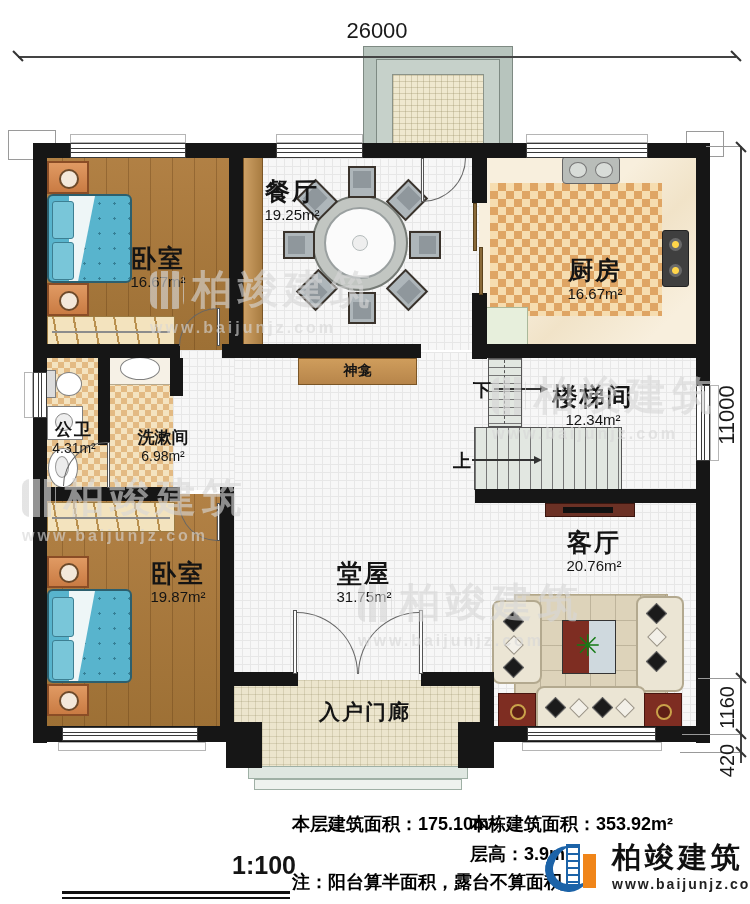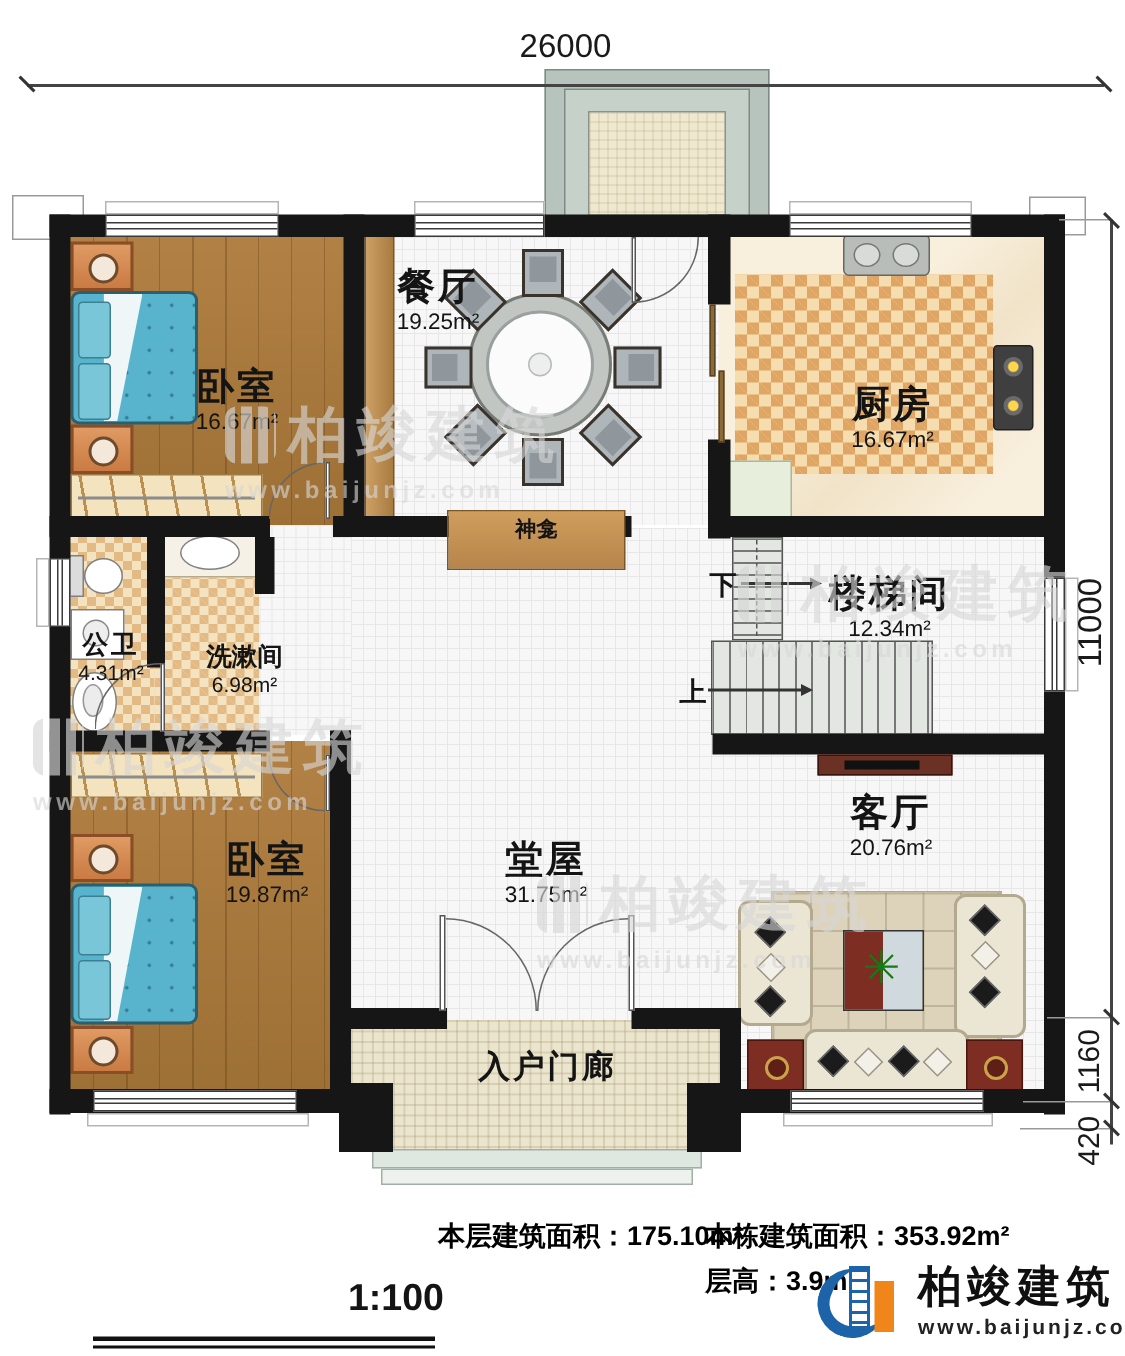--- a/index.html
+++ b/index.html
@@ -220,21 +220,21 @@
   <div class="abs fix" style="left:56px;top:372px;width:26px;height:24px;border-radius:50%"></div>
   <div class="abs fix" style="left:47px;top:406px;width:36px;height:34px">
     <div class="abs" style="left:50%;top:50%;width:18px;height:18px;margin:-10px 0 0 -10px;border-radius:50%;border:1.5px solid #888;background:#eee"></div>
   </div>
   <div class="abs fix" style="left:48px;top:448px;width:30px;height:40px;border-radius:50%">
     <div class="abs" style="left:50%;top:50%;width:14px;height:22px;margin:-12px 0 0 -8px;border-radius:50%;border:1px solid #999;background:#ececec"></div>
   </div>
   <div class="abs" style="left:104px;top:351px;width:72px;height:34px;background:#f6f1e6;border:1px solid #b5a98e;z-index:2"></div>
   <div class="abs fix" style="left:120px;top:357px;width:40px;height:23px;border-radius:50%"></div>
 
-  <div class="abs shrine" style="left:298px;top:340px;width:119px;height:40px"><span>神龛</span></div>
+  <div class="abs shrine" style="left:298px;top:358px;width:119px;height:27px"><span>神龛</span></div>
   <div class="abs tv" style="left:545px;top:503px;width:90px;height:14px">
     <div class="abs" style="left:17px;top:3px;width:50px;height:6px;background:#111"></div>
   </div>
   <div class="abs rug" style="left:514px;top:594px;width:154px;height:138px"></div>
   <div class="abs sofa" style="left:492px;top:600px;width:50px;height:84px"></div>
   <div class="pil-b" style="left:506px;top:614px"></div>
   <div class="pil-w" style="left:507px;top:638px"></div>
   <div class="pil-b" style="left:506px;top:660px"></div>
   <div class="abs sofa" style="left:636px;top:596px;width:48px;height:96px"></div>
   <div class="pil-b" style="left:649px;top:606px"></div>
@@ -341,20 +341,21 @@
   <div class="tb-line" style="left:62px;top:897px;width:228px;height:2px"></div>
   <div class="tb-info" style="left:292px;top:812px">
     <span>本层建筑面积：</span><span>175.10m²</span>
   </div>
   <div class="tb-info" style="left:470px;top:812px">
     <span>本栋建筑面积：</span><span>353.92m²</span>
   </div>
   <div class="tb-info" style="left:470px;top:842px">
     <span>层高：</span><span>3.9m</span>
   </div>
+  <div class="tb-info" style="left:292px;top:870px">注：阳台算半面积，露台不算面积</div>
 
   <div class="abs" style="left:543px;top:838px;width:62px;height:60px;z-index:5">
     <div class="abs" style="left:2px;top:8px;width:46px;height:46px;border-left:8px solid #1c63a8;border-bottom:8px solid #1c63a8;border-radius:50%;transform:rotate(18deg)"></div>
     <div class="abs" style="left:23px;top:6px;width:14px;height:42px;background:#fff;border:2.5px solid #1c63a8;background-image:repeating-linear-gradient(180deg,#1c63a8 0 2px,transparent 2px 7px)"></div>
     <div class="abs" style="left:40px;top:16px;width:13px;height:34px;background:#f08519"></div>
   </div>
   <div class="logo-name">柏竣建筑</div>
   <div class="logo-url">www.baijunjz.com</div>
 
 </div>

